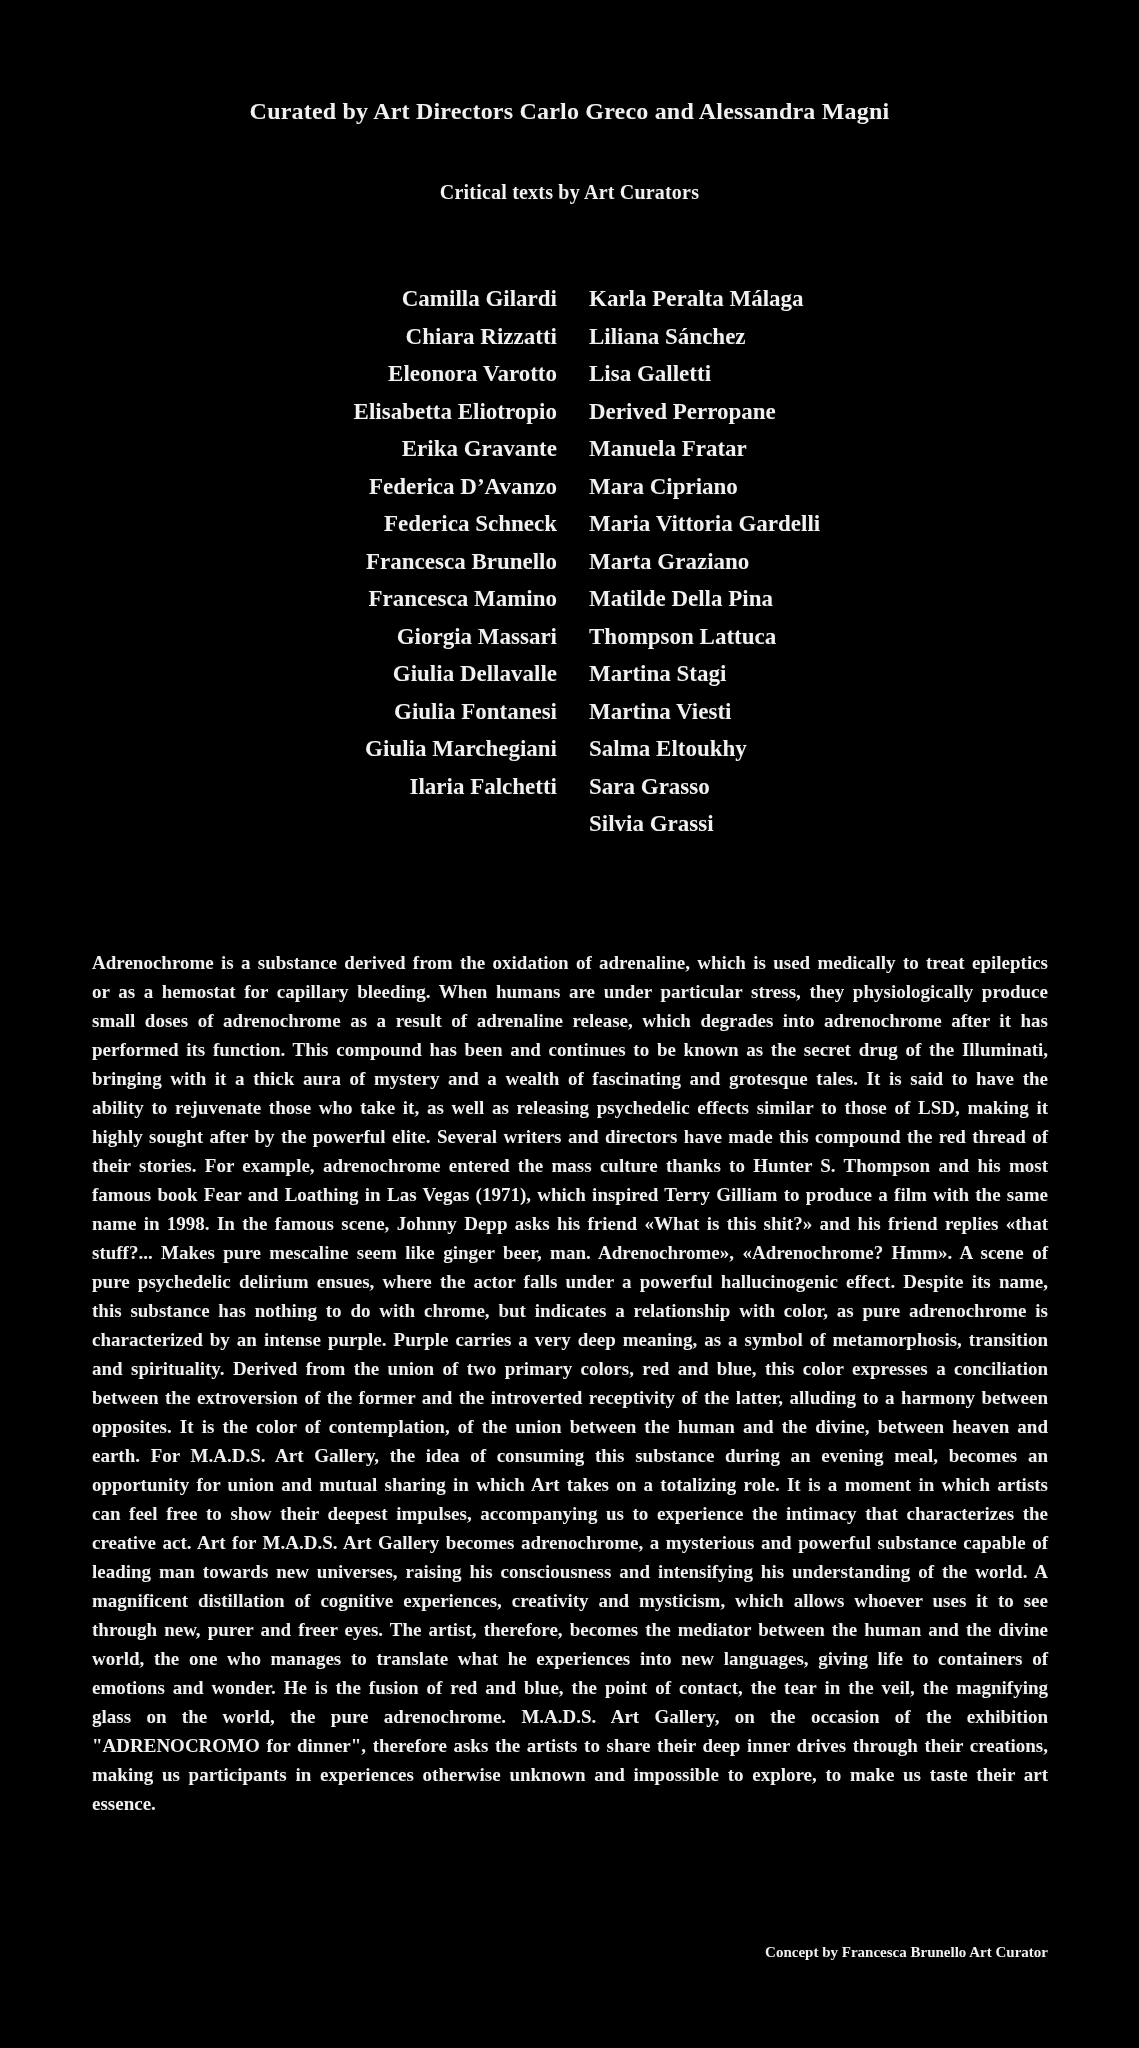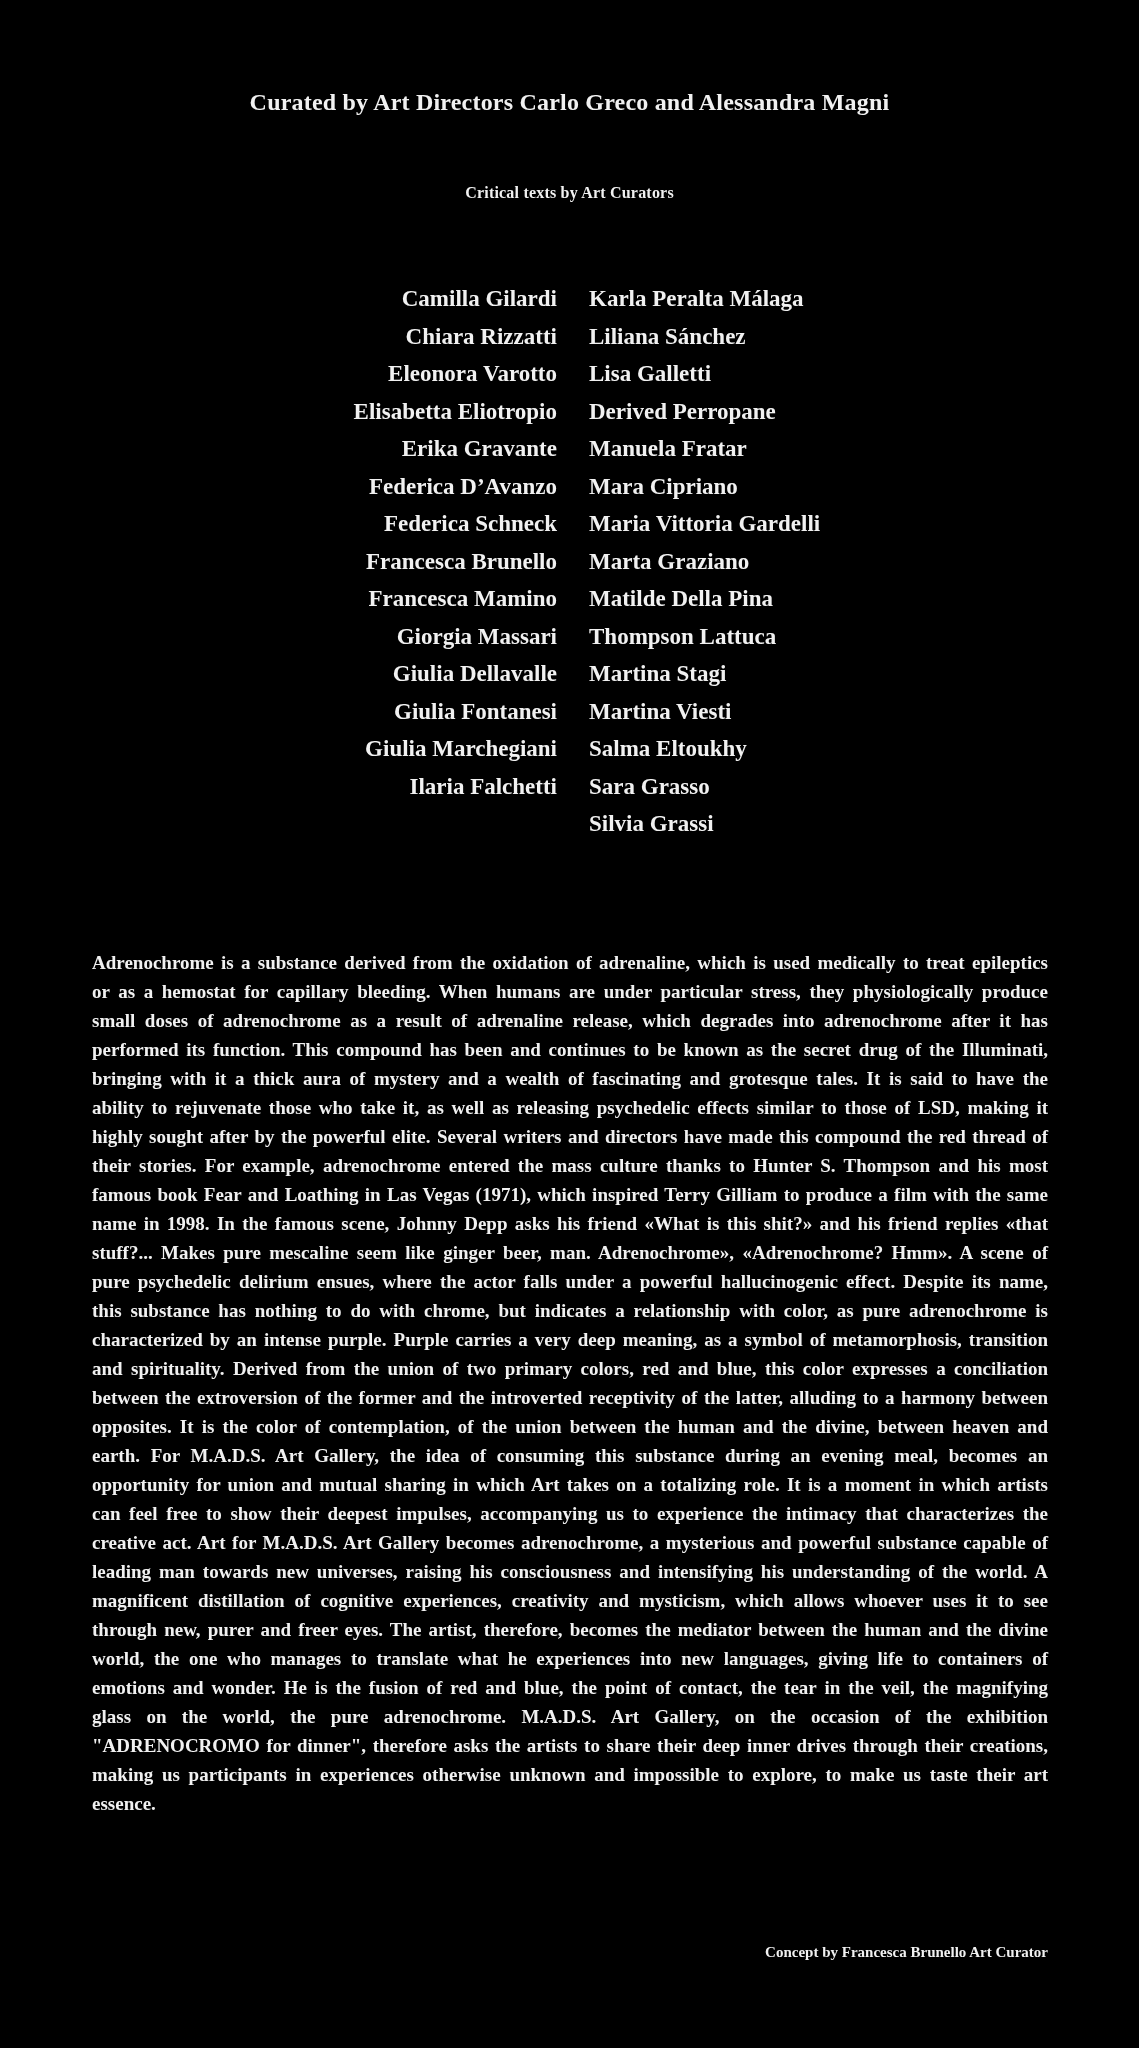--- a/index.html
+++ b/index.html
@@ -12,35 +12,35 @@
     width: 1139px;
     height: 2048px;
     background: #000000;
     overflow: hidden;
     font-family: "Liberation Serif", "DejaVu Serif", serif;
     font-weight: bold;
     color: #f1f1f1;
   }
   .curated-line {
     position: absolute;
-    top: 88px;
+    top: 97px;
     left: 0;
     width: 100%;
     text-align: center;
     font-size: 24px;
     line-height: 29px;
     letter-spacing: 0.2px;
   }
   .critical-line {
     position: absolute;
     top: 178px;
     left: 0;
     width: 100%;
     text-align: center;
-    font-size: 16px;
+    font-size: 20px;
     line-height: 29px;
     letter-spacing: 0.2px;
   }
   .names-wrap {
     position: absolute;
     top: 280px;
     left: 92px;
     width: 956px;
     display: flex;
     flex-direction: row;

